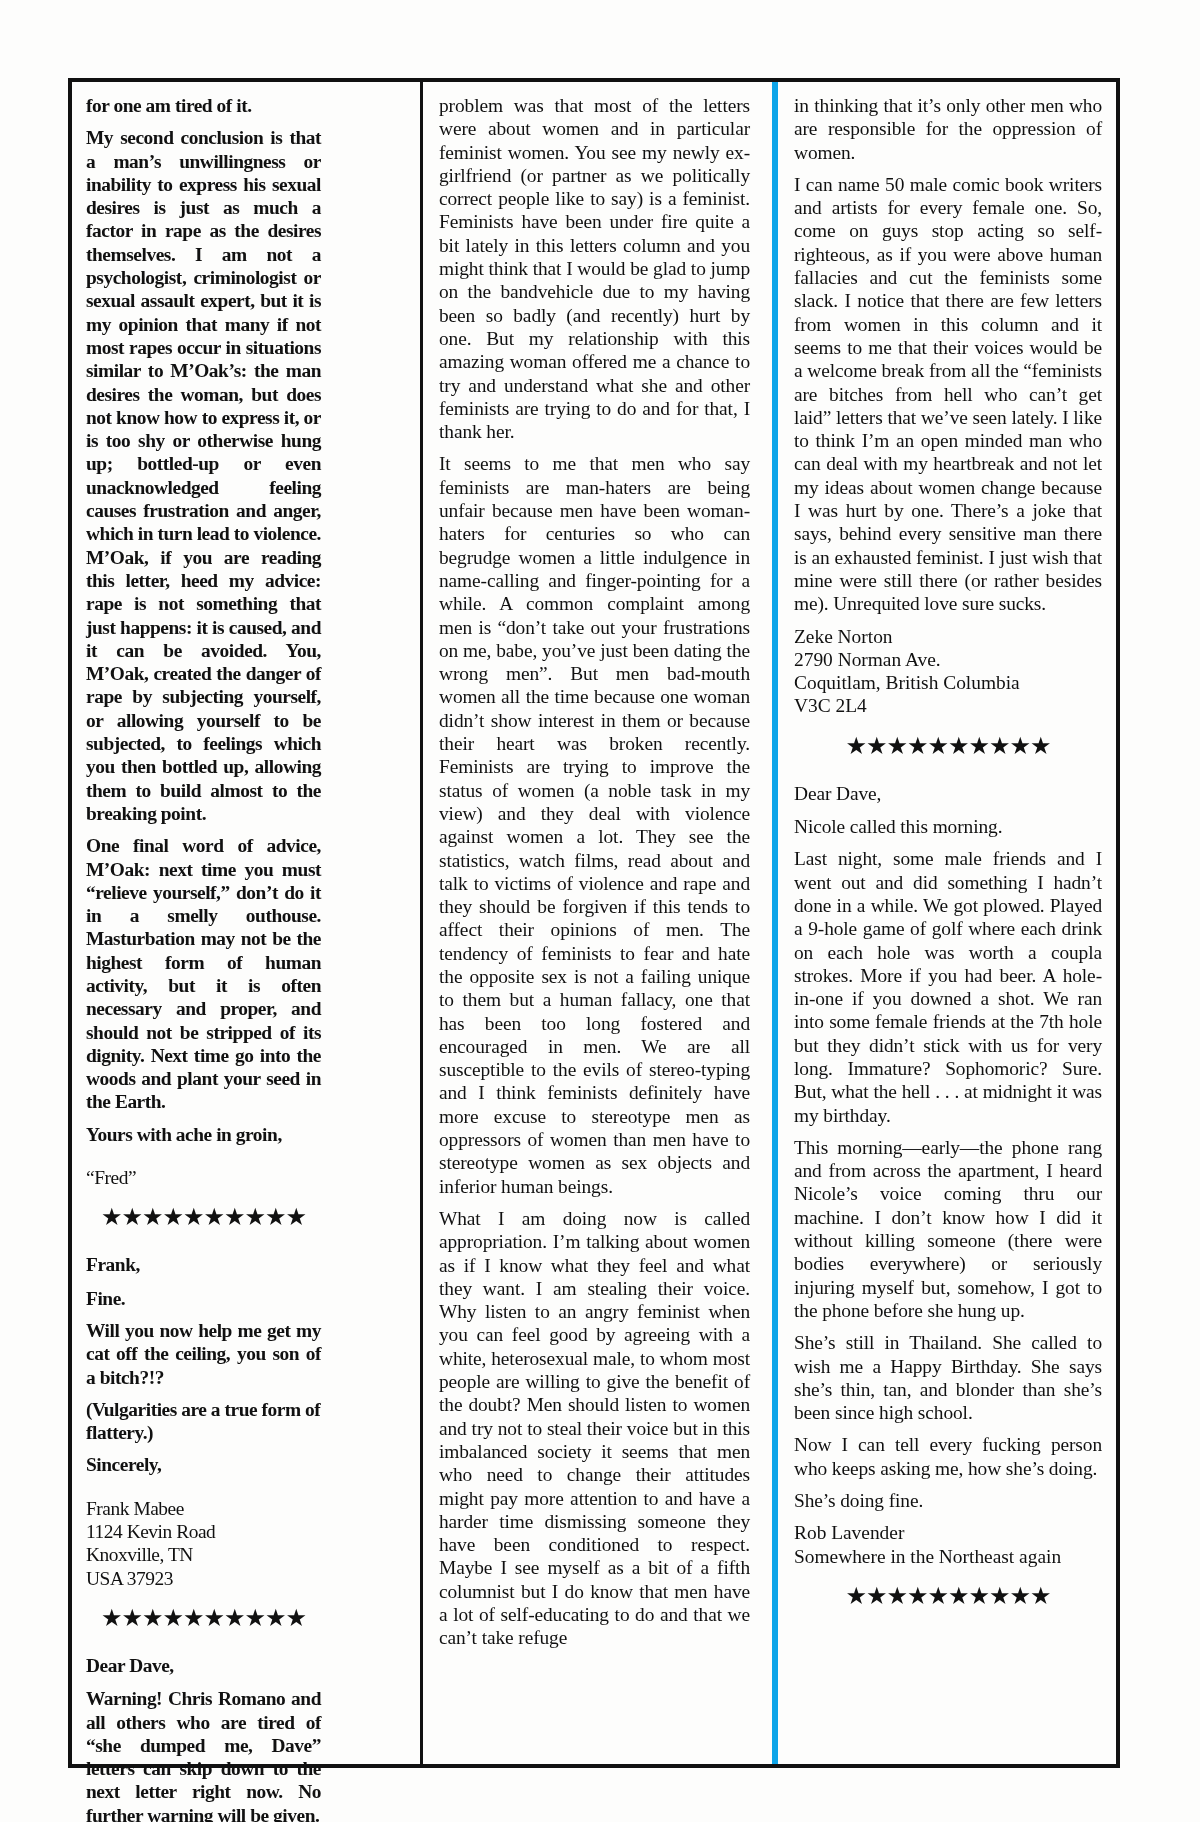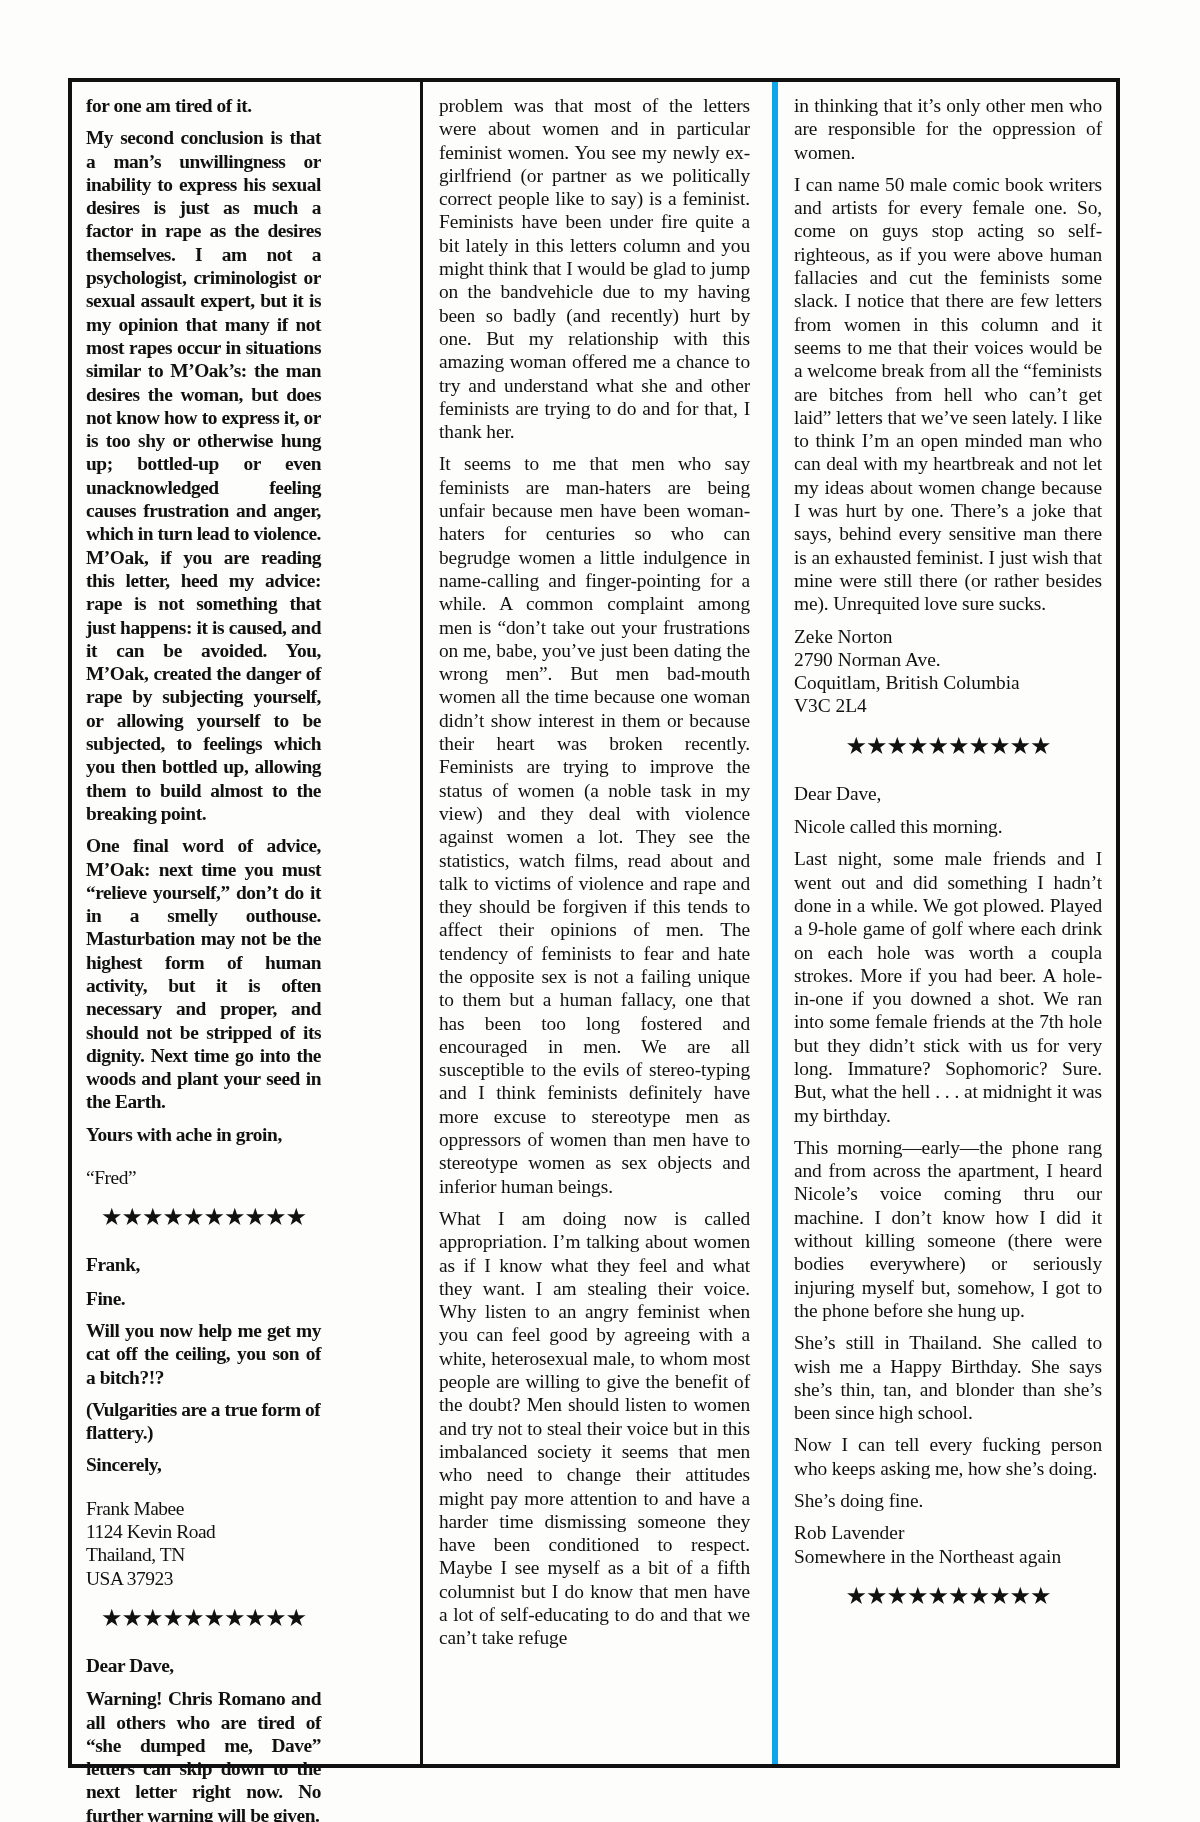--- a/index.html
+++ b/index.html
@@ -36,21 +36,21 @@
       </div>
       <div class="stars">★★★★★★★★★★</div>
       <p class="salutation nj">Frank,</p>
       <p class="nj">Fine.</p>
       <p>Will you now help me get my cat off the ceiling, you son of a bitch?!?</p>
       <p class="nj">(Vulgarities are a true form of flattery.)</p>
       <p class="nj">Sincerely,</p>
       <div class="sig">
         <span>Frank Mabee</span>
         <span>1124 Kevin Road</span>
-        <span>Thailand, TN</span>
+        <span>Knoxville, TN</span>
         <span>USA  37923</span>
       </div>
       <div class="stars">★★★★★★★★★★</div>
       <p class="salutation nj">Dear Dave,</p>
       <p>Warning! Chris Romano and all others who are tired of “she dumped me, Dave” letters can skip down to the next letter right now. No further warning will be given.</p>
       <p>She dumped me, Dave. After the cruel event I came home and started to read the Aardvark Comments of the last four or five issues in an effort to keep my mind off her. The</p>
     </div>
   <div class="col col-2">
       <p>problem was that most of the letters were about women and in particular feminist women. You see my newly ex-girlfriend (or partner as we politically correct people like to say) is a feminist. Feminists have been under fire quite a bit lately in this letters column and you might think that I would be glad to jump on the bandvehicle due to my having been so badly (and recently) hurt by one. But my relationship with this amazing woman offered me a chance to try and understand what she and other feminists are trying to do and for that, I thank her.</p>
       <p>It seems to me that men who say feminists are man-haters are being unfair because men have been woman-haters for centuries so who can begrudge women a little indulgence in name-calling and finger-pointing for a while. A common complaint among men is “don’t take out your frustrations on me, babe, you’ve just been dating the wrong men”. But men bad-mouth women all the time because one woman didn’t show interest in them or because their heart was broken recently. Feminists are trying to improve the status of women (a noble task in my view) and they deal with violence against women a lot. They see the statistics, watch films, read about and talk to victims of violence and rape and they should be forgiven if this tends to affect their opinions of men. The tendency of feminists to fear and hate the opposite sex is not a failing unique to them but a human fallacy, one that has been too long fostered and encouraged in men. We are all susceptible to the evils of stereo-typing and I think feminists definitely have more excuse to stereotype men as oppressors of women than men have to stereotype women as sex objects and inferior human beings.</p>

